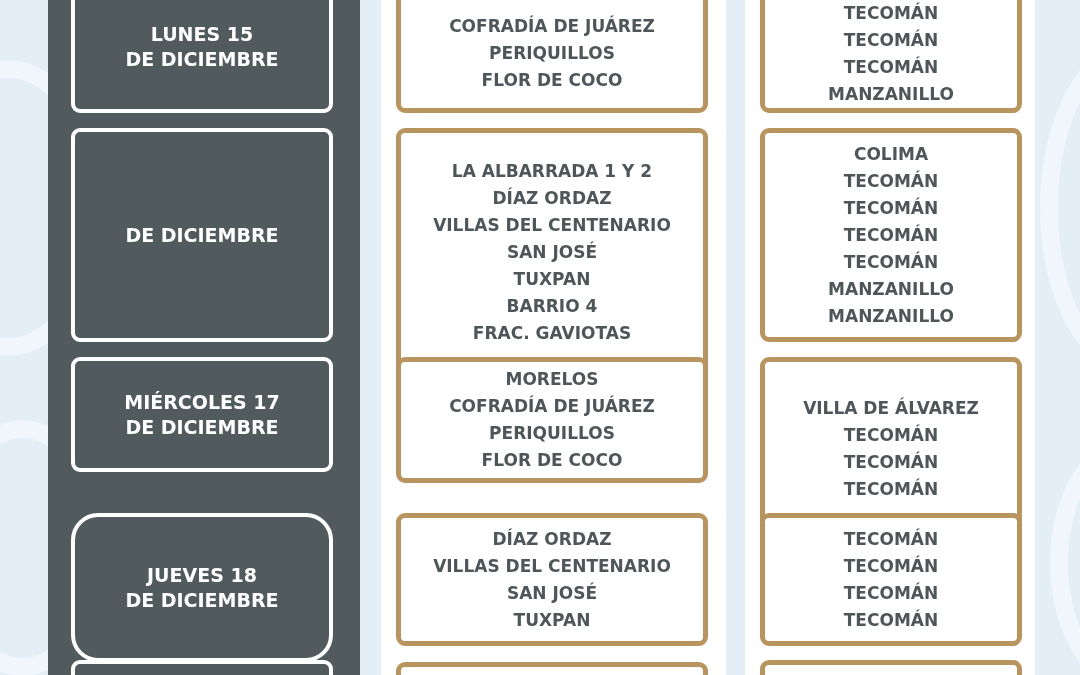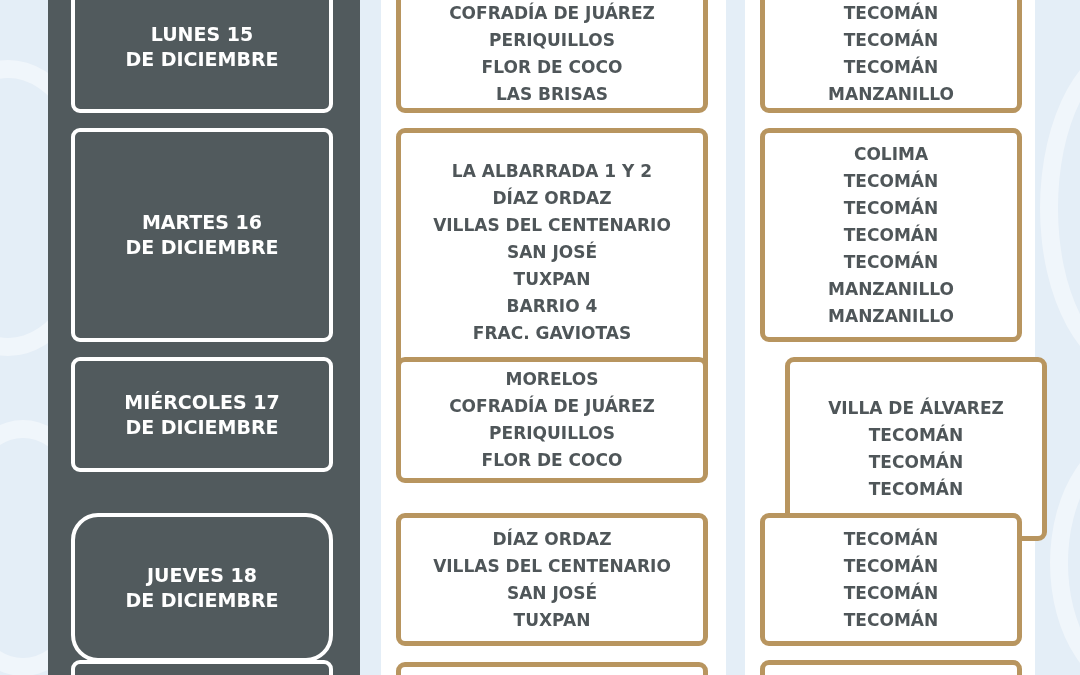--- a/index.html
+++ b/index.html
@@ -45,31 +45,29 @@
 <div class="white-col wc2"></div>
 
 <div class="day-box" style="top:-20px;height:133px;">
   <span>LUNES 15</span>
   <span>DE DICIEMBRE</span>
 </div>
 <div class="list-box col-a" style="top:-20px;height:133px;padding-top:14px;">
   <span>COFRADÍA DE JUÁREZ</span>
   <span>PERIQUILLOS</span>
   <span>FLOR DE COCO</span>
-  <span>LAS BRISAS</span>
 </div>
 <div class="list-box col-b" style="top:-20px;height:133px;padding-top:14px;">
   <span>TECOMÁN</span>
   <span>TECOMÁN</span>
   <span>TECOMÁN</span>
   <span>MANZANILLO</span>
 </div>
 
 <div class="day-box" style="top:128px;height:214px;">
-  <span>MARTES 16</span>
   <span>DE DICIEMBRE</span>
 </div>
 <div class="list-box col-a" style="top:128px;height:248px;">
   <span>LA ALBARRADA 1 Y 2</span>
   <span>DÍAZ ORDAZ</span>
   <span>VILLAS DEL CENTENARIO</span>
   <span>SAN JOSÉ</span>
   <span>TUXPAN</span>
   <span>BARRIO 4</span>
   <span>FRAC. GAVIOTAS</span>
@@ -87,21 +85,21 @@
 <div class="day-box" style="top:357px;height:115px;">
   <span>MIÉRCOLES 17</span>
   <span>DE DICIEMBRE</span>
 </div>
 <div class="list-box col-a" style="top:357px;height:126px;">
   <span>MORELOS</span>
   <span>COFRADÍA DE JUÁREZ</span>
   <span>PERIQUILLOS</span>
   <span>FLOR DE COCO</span>
 </div>
-<div class="list-box col-b" style="top:357px;height:184px;margin-left:25px;">
+<div class="list-box col-b" style="top:357px;height:184px;">
   <span>VILLA DE ÁLVAREZ</span>
   <span>TECOMÁN</span>
   <span>TECOMÁN</span>
   <span>TECOMÁN</span>
 </div>
 
 <div class="day-box" style="top:513px;height:149px;border-radius:27px;">
   <span>JUEVES 18</span>
   <span>DE DICIEMBRE</span>
 </div>

